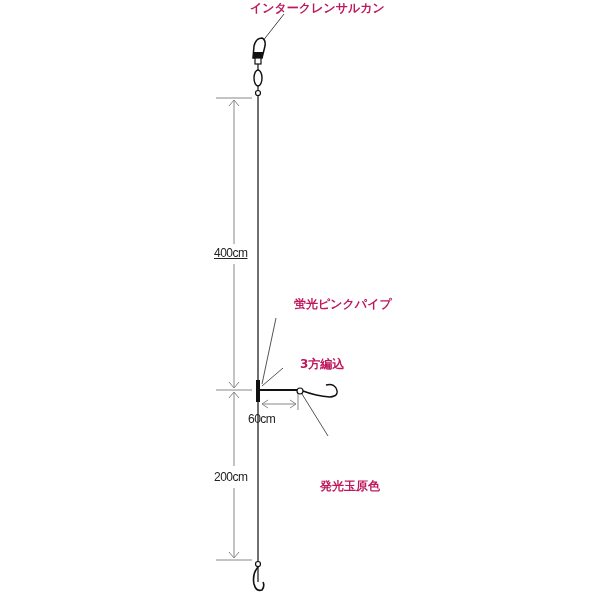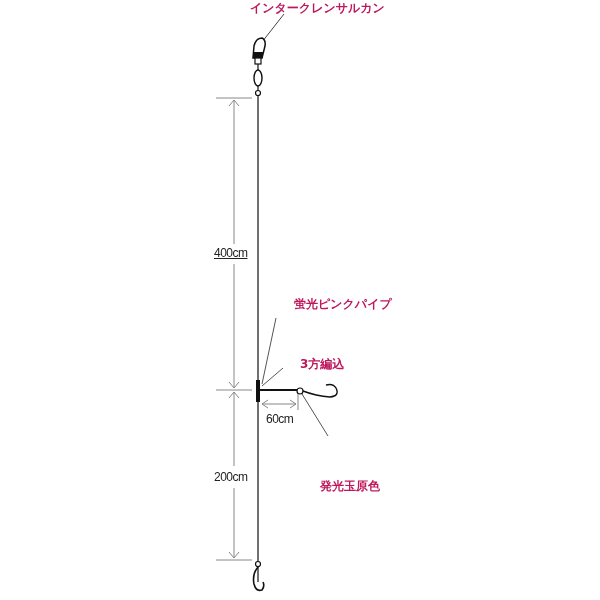--- a/index.html
+++ b/index.html
@@ -65,13 +65,13 @@
   </g>
 </svg>
 
 <div class="label" style="left:250px; top:0px;">インタークレンサルカン</div>
 <div class="label" style="left:270px; top:296px;margin-left:24px;">蛍光ピンクパイプ</div>
 <div class="label" style="left:300px; top:356px;">3方編込</div>
 <div class="label" style="left:320px; top:438px;margin-top:40px;">発光玉原色</div>
 
 <div class="dim" style="left:214px; top:246px;text-decoration:underline;">400cm</div>
 <div class="dim" style="left:214px; top:470px;">200cm</div>
-<div class="dim" style="left:266px; top:412px;">60cm</div>
+<div class="dim" style="left:248px; top:412px;">60cm</div>
 
 </body></html>

